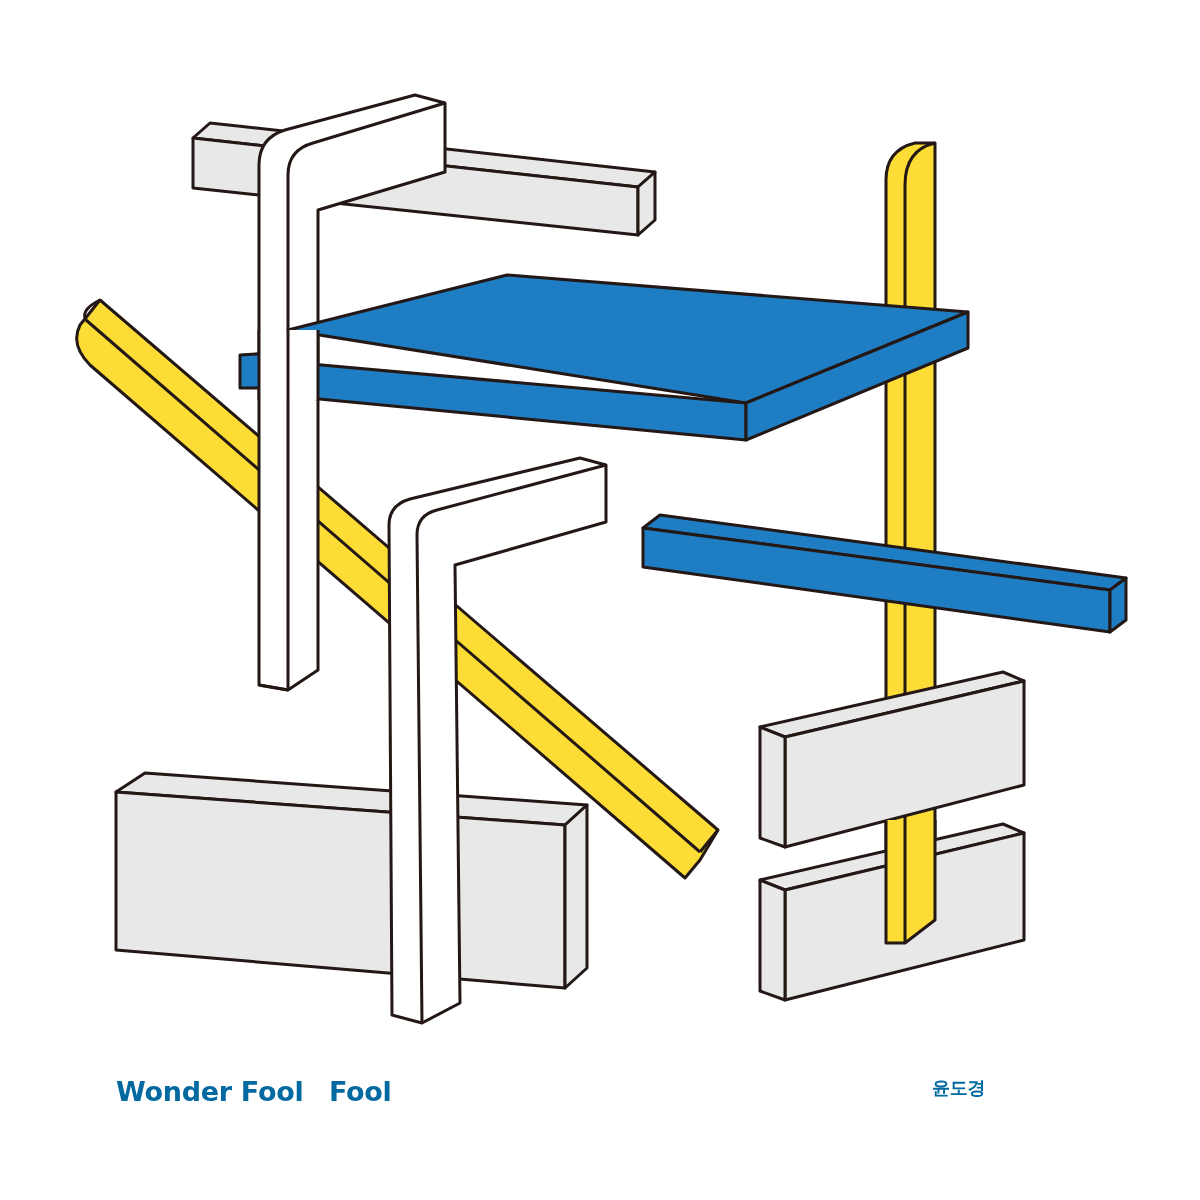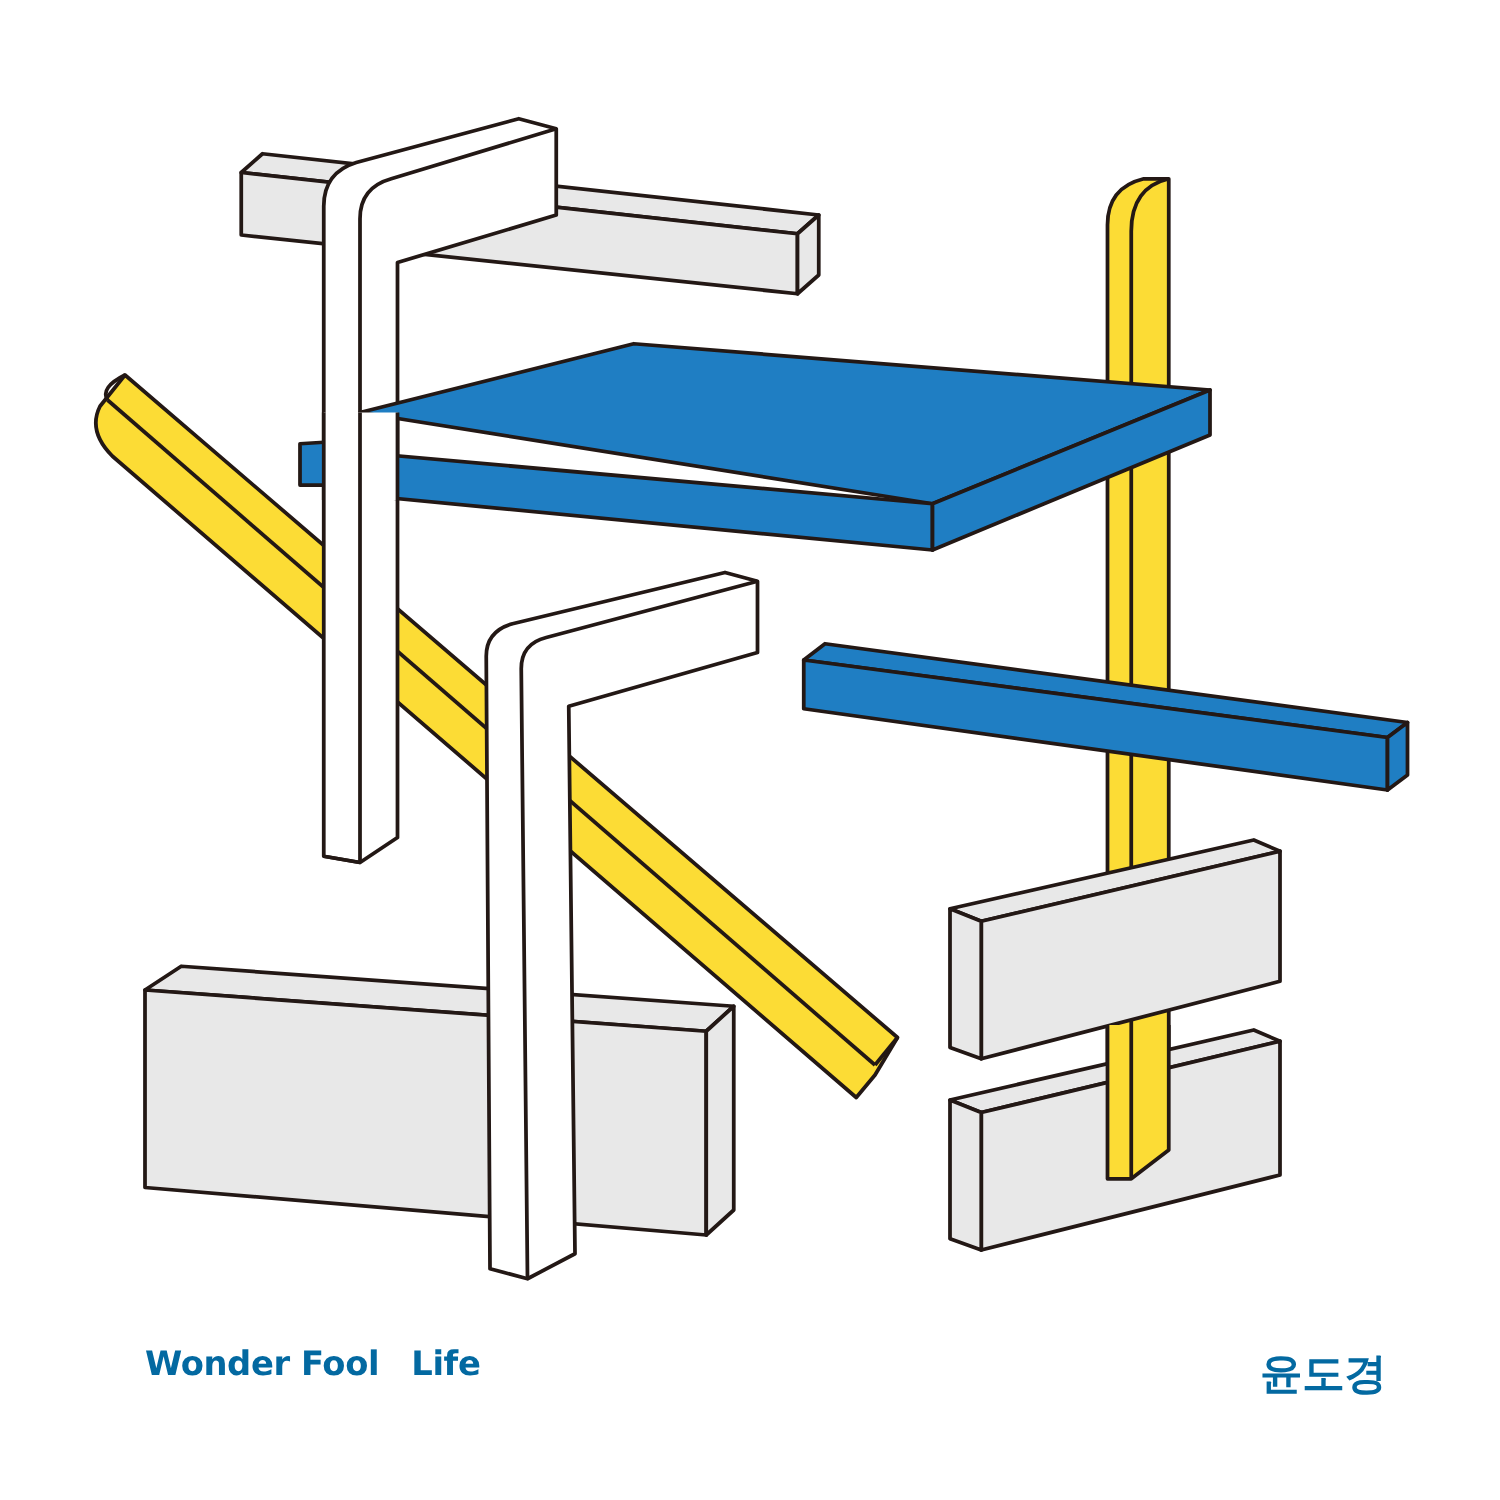--- a/index.html
+++ b/index.html
@@ -1,21 +1,21 @@
 <!DOCTYPE html>
 <html><head>
 <meta charset="utf-8">
 <style>
   html, body { margin:0; padding:0; background:#ffffff; }
   body { width:1200px; height:1200px; position:relative; overflow:hidden; font-family:"DejaVu Sans", sans-serif; }
   svg.art { position:absolute; left:0; top:0; width:1200px; height:1200px; }
   .caption { position:absolute; top:1076px; font-size:27px; font-weight:bold; color:#0369a1; letter-spacing:-0.3px; }
   #t-title1 { left:116px; }
   #t-title2 { left:329px; }
-  #t-artist { left:1008px; font-size:34px; }
+  #t-artist { left:932px; font-size:18px; }
 </style>
 </head>
 <body>
 
 <svg class="art" viewBox="0 0 1200 1200" xmlns="http://www.w3.org/2000/svg" stroke="#231815" stroke-width="3" stroke-linejoin="round">
 
   <g>
     <polygon points="193,138 210,123 655,172 638,187" fill="#e8e8e8"></polygon>
     <polygon points="193,138 638,187 638,235 193,188" fill="#e8e8e8"></polygon>
     <polygon points="638,187 655,172 655,220 638,235" fill="#e8e8e8"></polygon>
@@ -83,14 +83,14 @@
     <polygon points="760,880 785,890 785,1000 760,991" fill="#e8e8e8"></polygon>
   </g>
 
   <g>
     <path d="M886,820 L886,943 L905,943 L935,920 L935,820" fill="#fcdc35"></path>
     <line x1="905" y1="820" x2="905" y2="943"></line>
   </g>
 </svg>
 
 <div class="caption" id="t-title1">Wonder Fool</div>
-<div class="caption" id="t-title2">Life</div>
+<div class="caption" id="t-title2">Fool</div>
 <div class="caption" id="t-artist">윤도경</div>
 
 </body></html>

